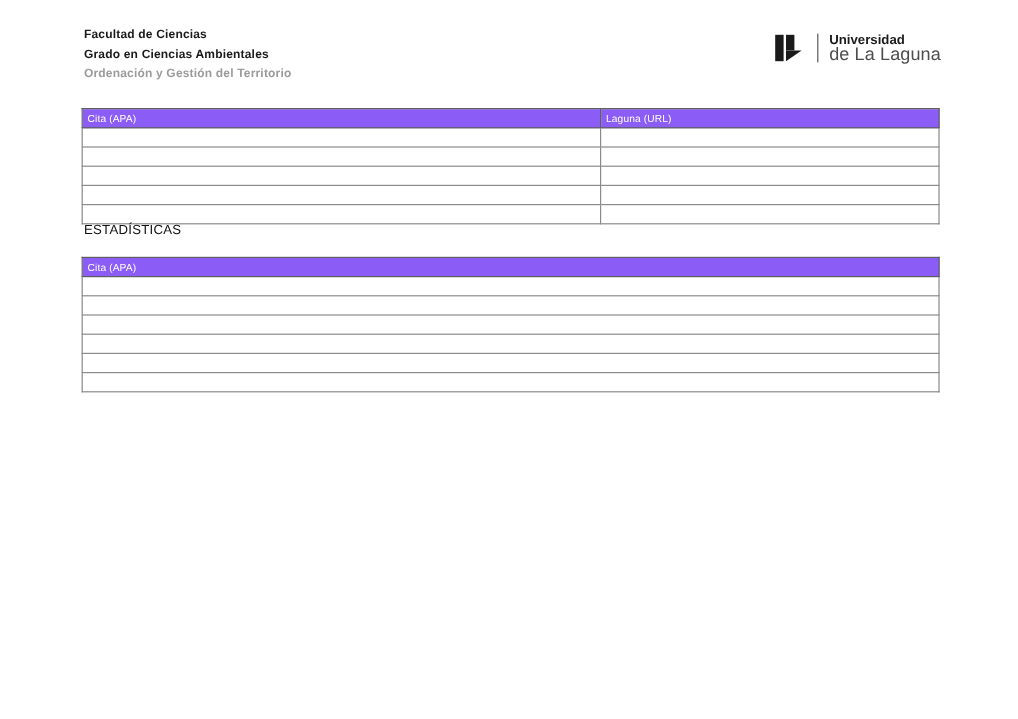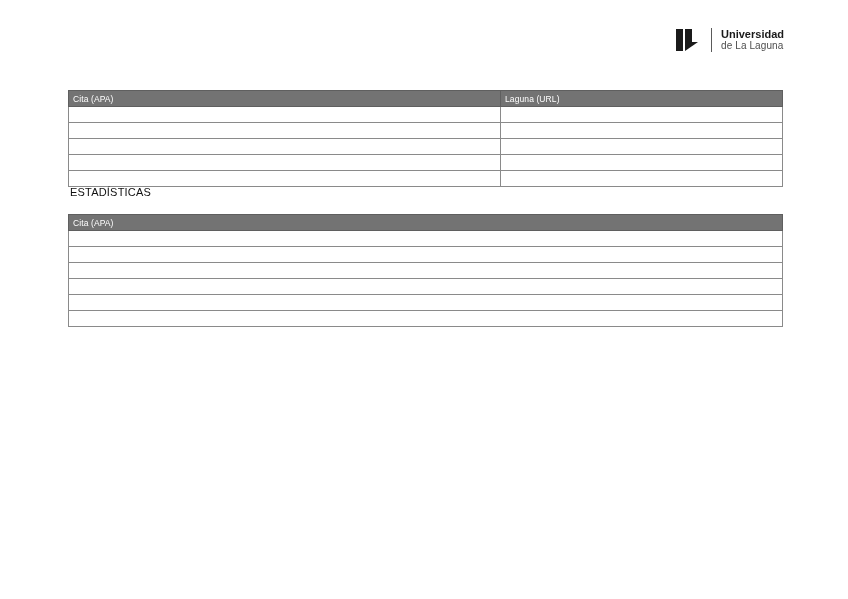--- a/index.html
+++ b/index.html
@@ -83,34 +83,34 @@
     padding-left: 9px;
     border-left: 1px solid #5a5a5a;
   }
   .ull-text .u1 {
     font-size: 11px;
     font-weight: bold;
     color: #1a1a1a;
     white-space: nowrap;
   }
   .ull-text .u2 {
-    font-size: 10px;
+    font-size: 15px;
     color: #4d4d4d;
     white-space: nowrap;
     letter-spacing: 0.1px;
   }
 
   
   .doc-table {
     position: absolute;
     border-collapse: collapse;
     table-layout: fixed;
   }
   .doc-table th {
-    background: #737373;
+    background: #8b5cf6;
     color: #ffffff;
     font-size: 8.5px;
     font-weight: normal;
     text-align: left;
     padding: 2px 4px;
     height: 11px;
     border: 1px solid #5f5f5f;
     letter-spacing: 0.1px;
   }
   .doc-table td {
@@ -150,20 +150,25 @@
     width: 848px;
     height: 36px;
   }
 </style>
 </head>
 <body>
 
 <div class="page">
 
   <div class="header">
+    <div class="header-left">
+      <div class="line l1">Facultad de Ciencias</div>
+      <div class="line l2">Grado en Ciencias Ambientales</div>
+      <div class="line l3">Ordenación y Gestión del Territorio</div>
+    </div>
     <div class="header-right">
       <div class="ull-mark">
         <div class="bar-a"></div>
         <div class="bar-b"></div>
         <div class="tri"></div>
       </div>
       <div class="ull-text">
         <div class="u1">Universidad</div>
         <div class="u2">de La Laguna</div>
       </div>

